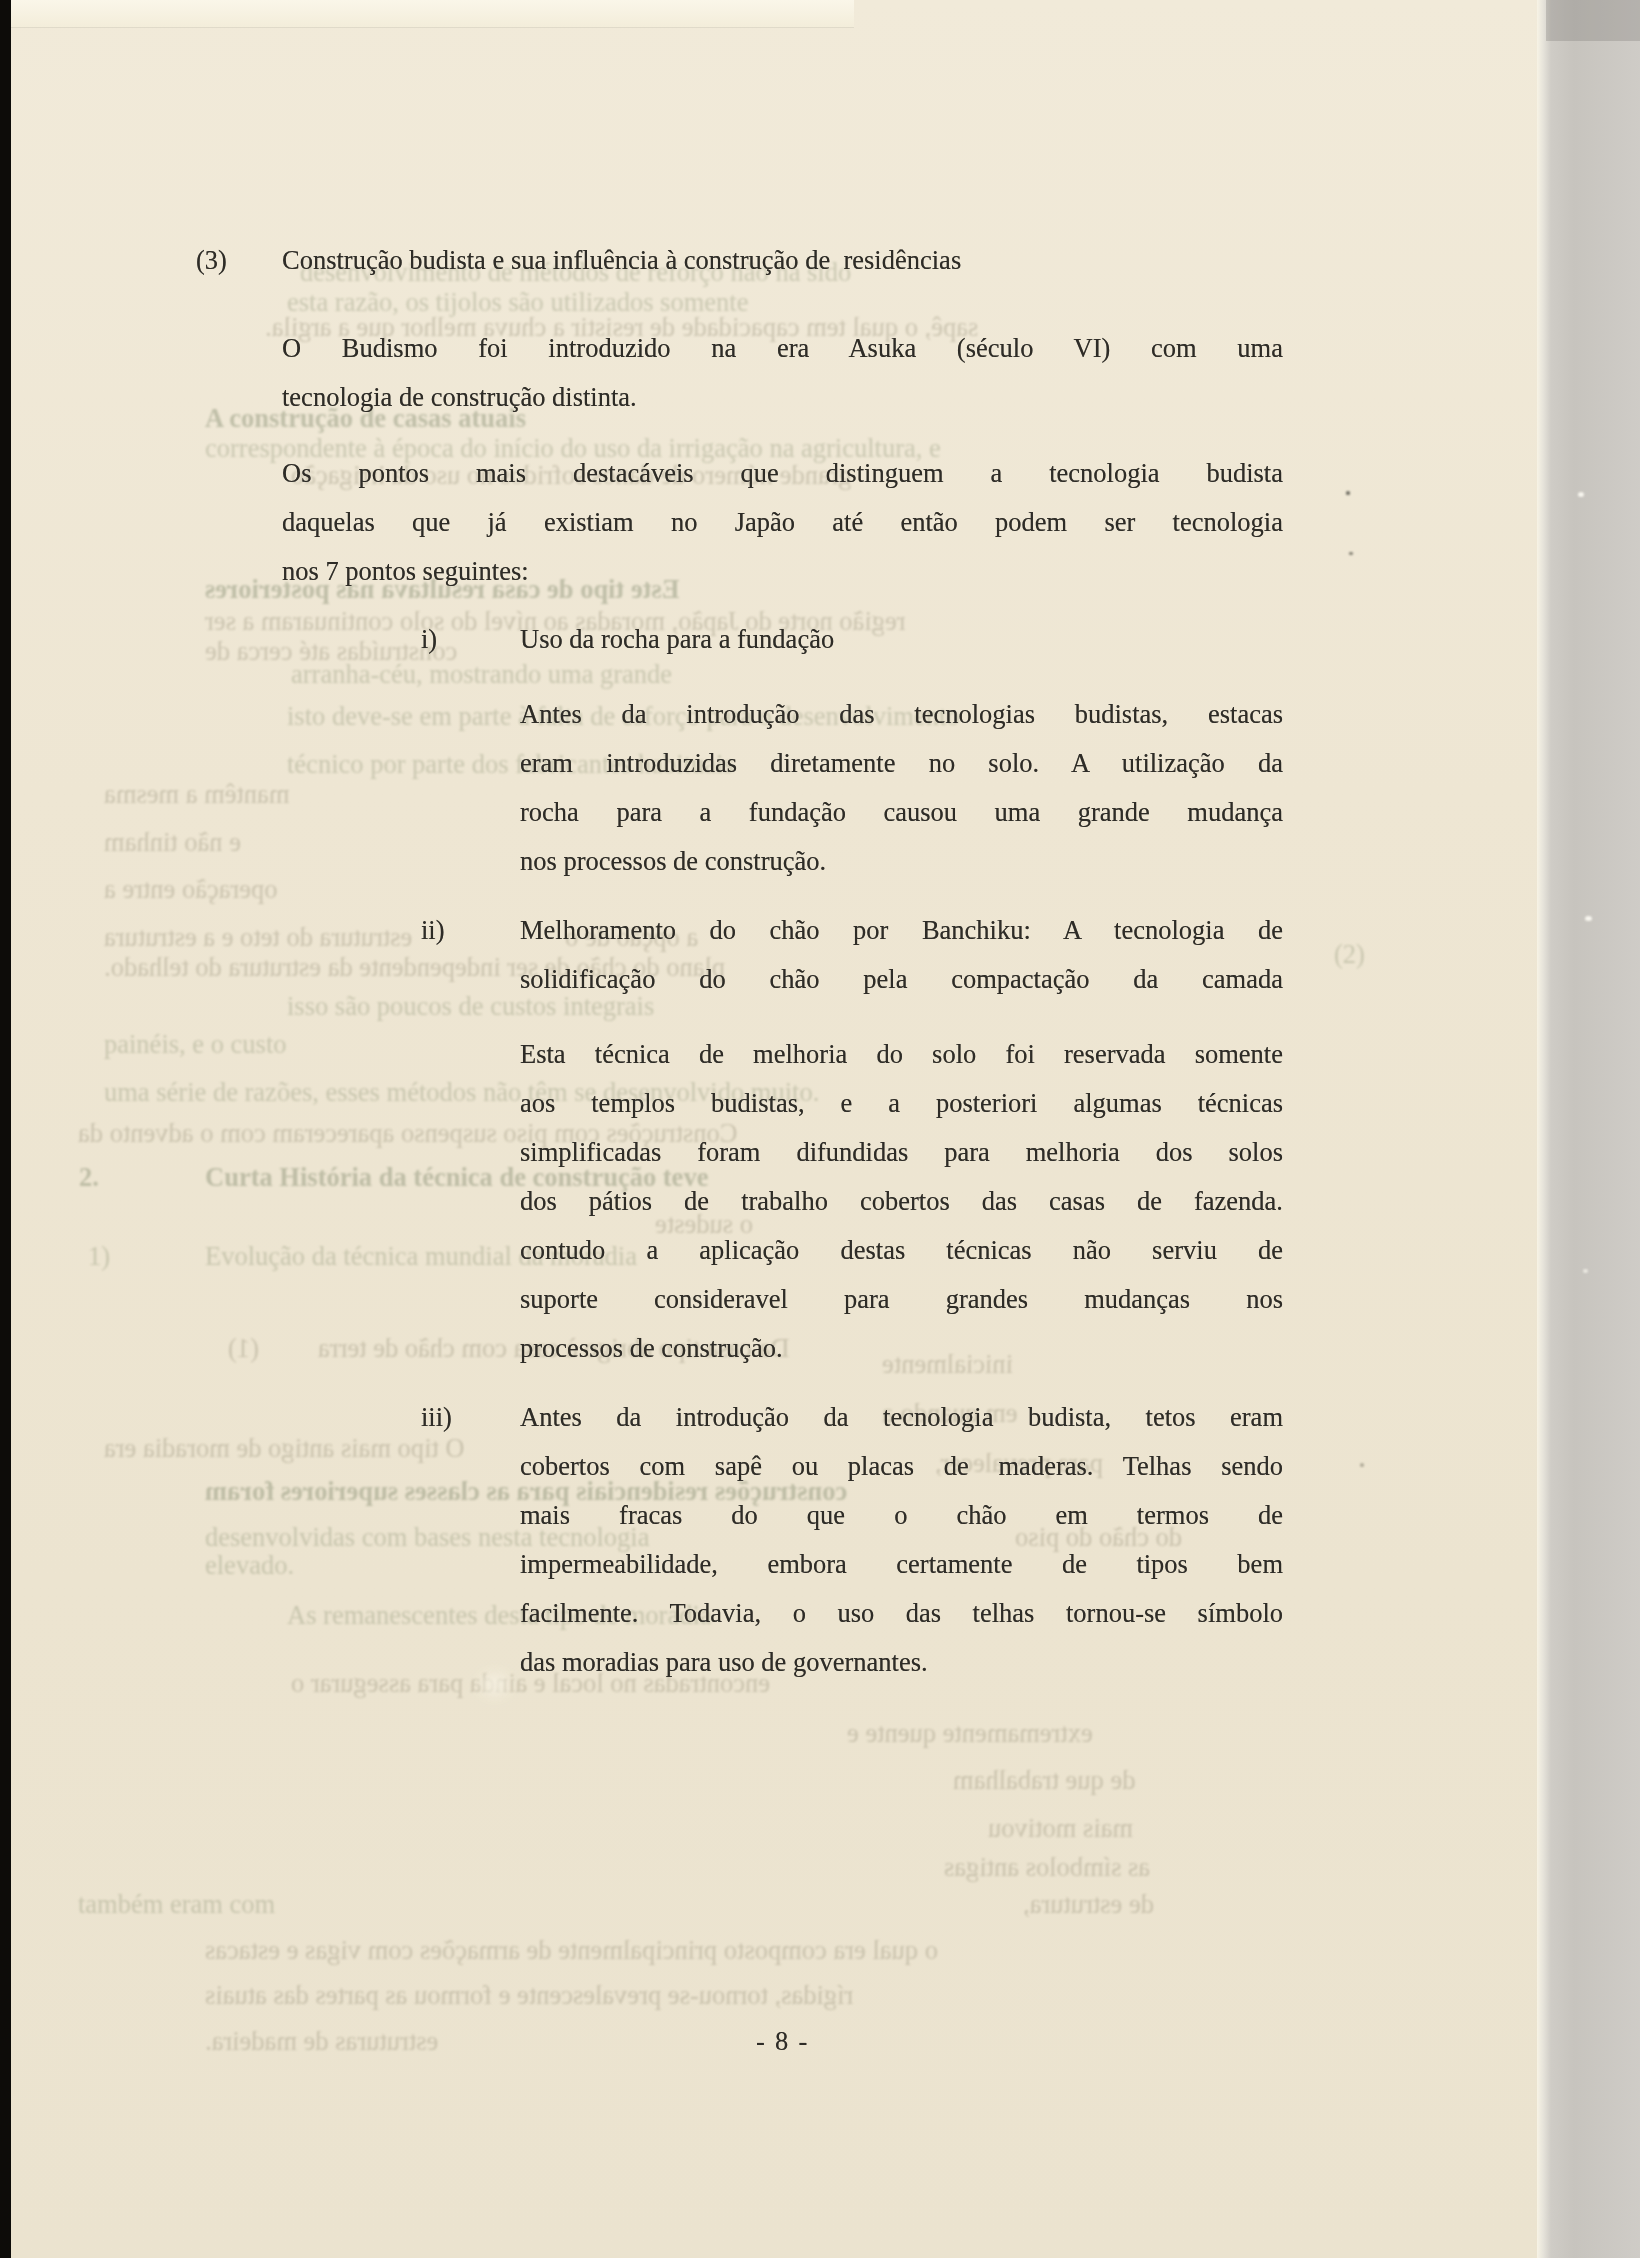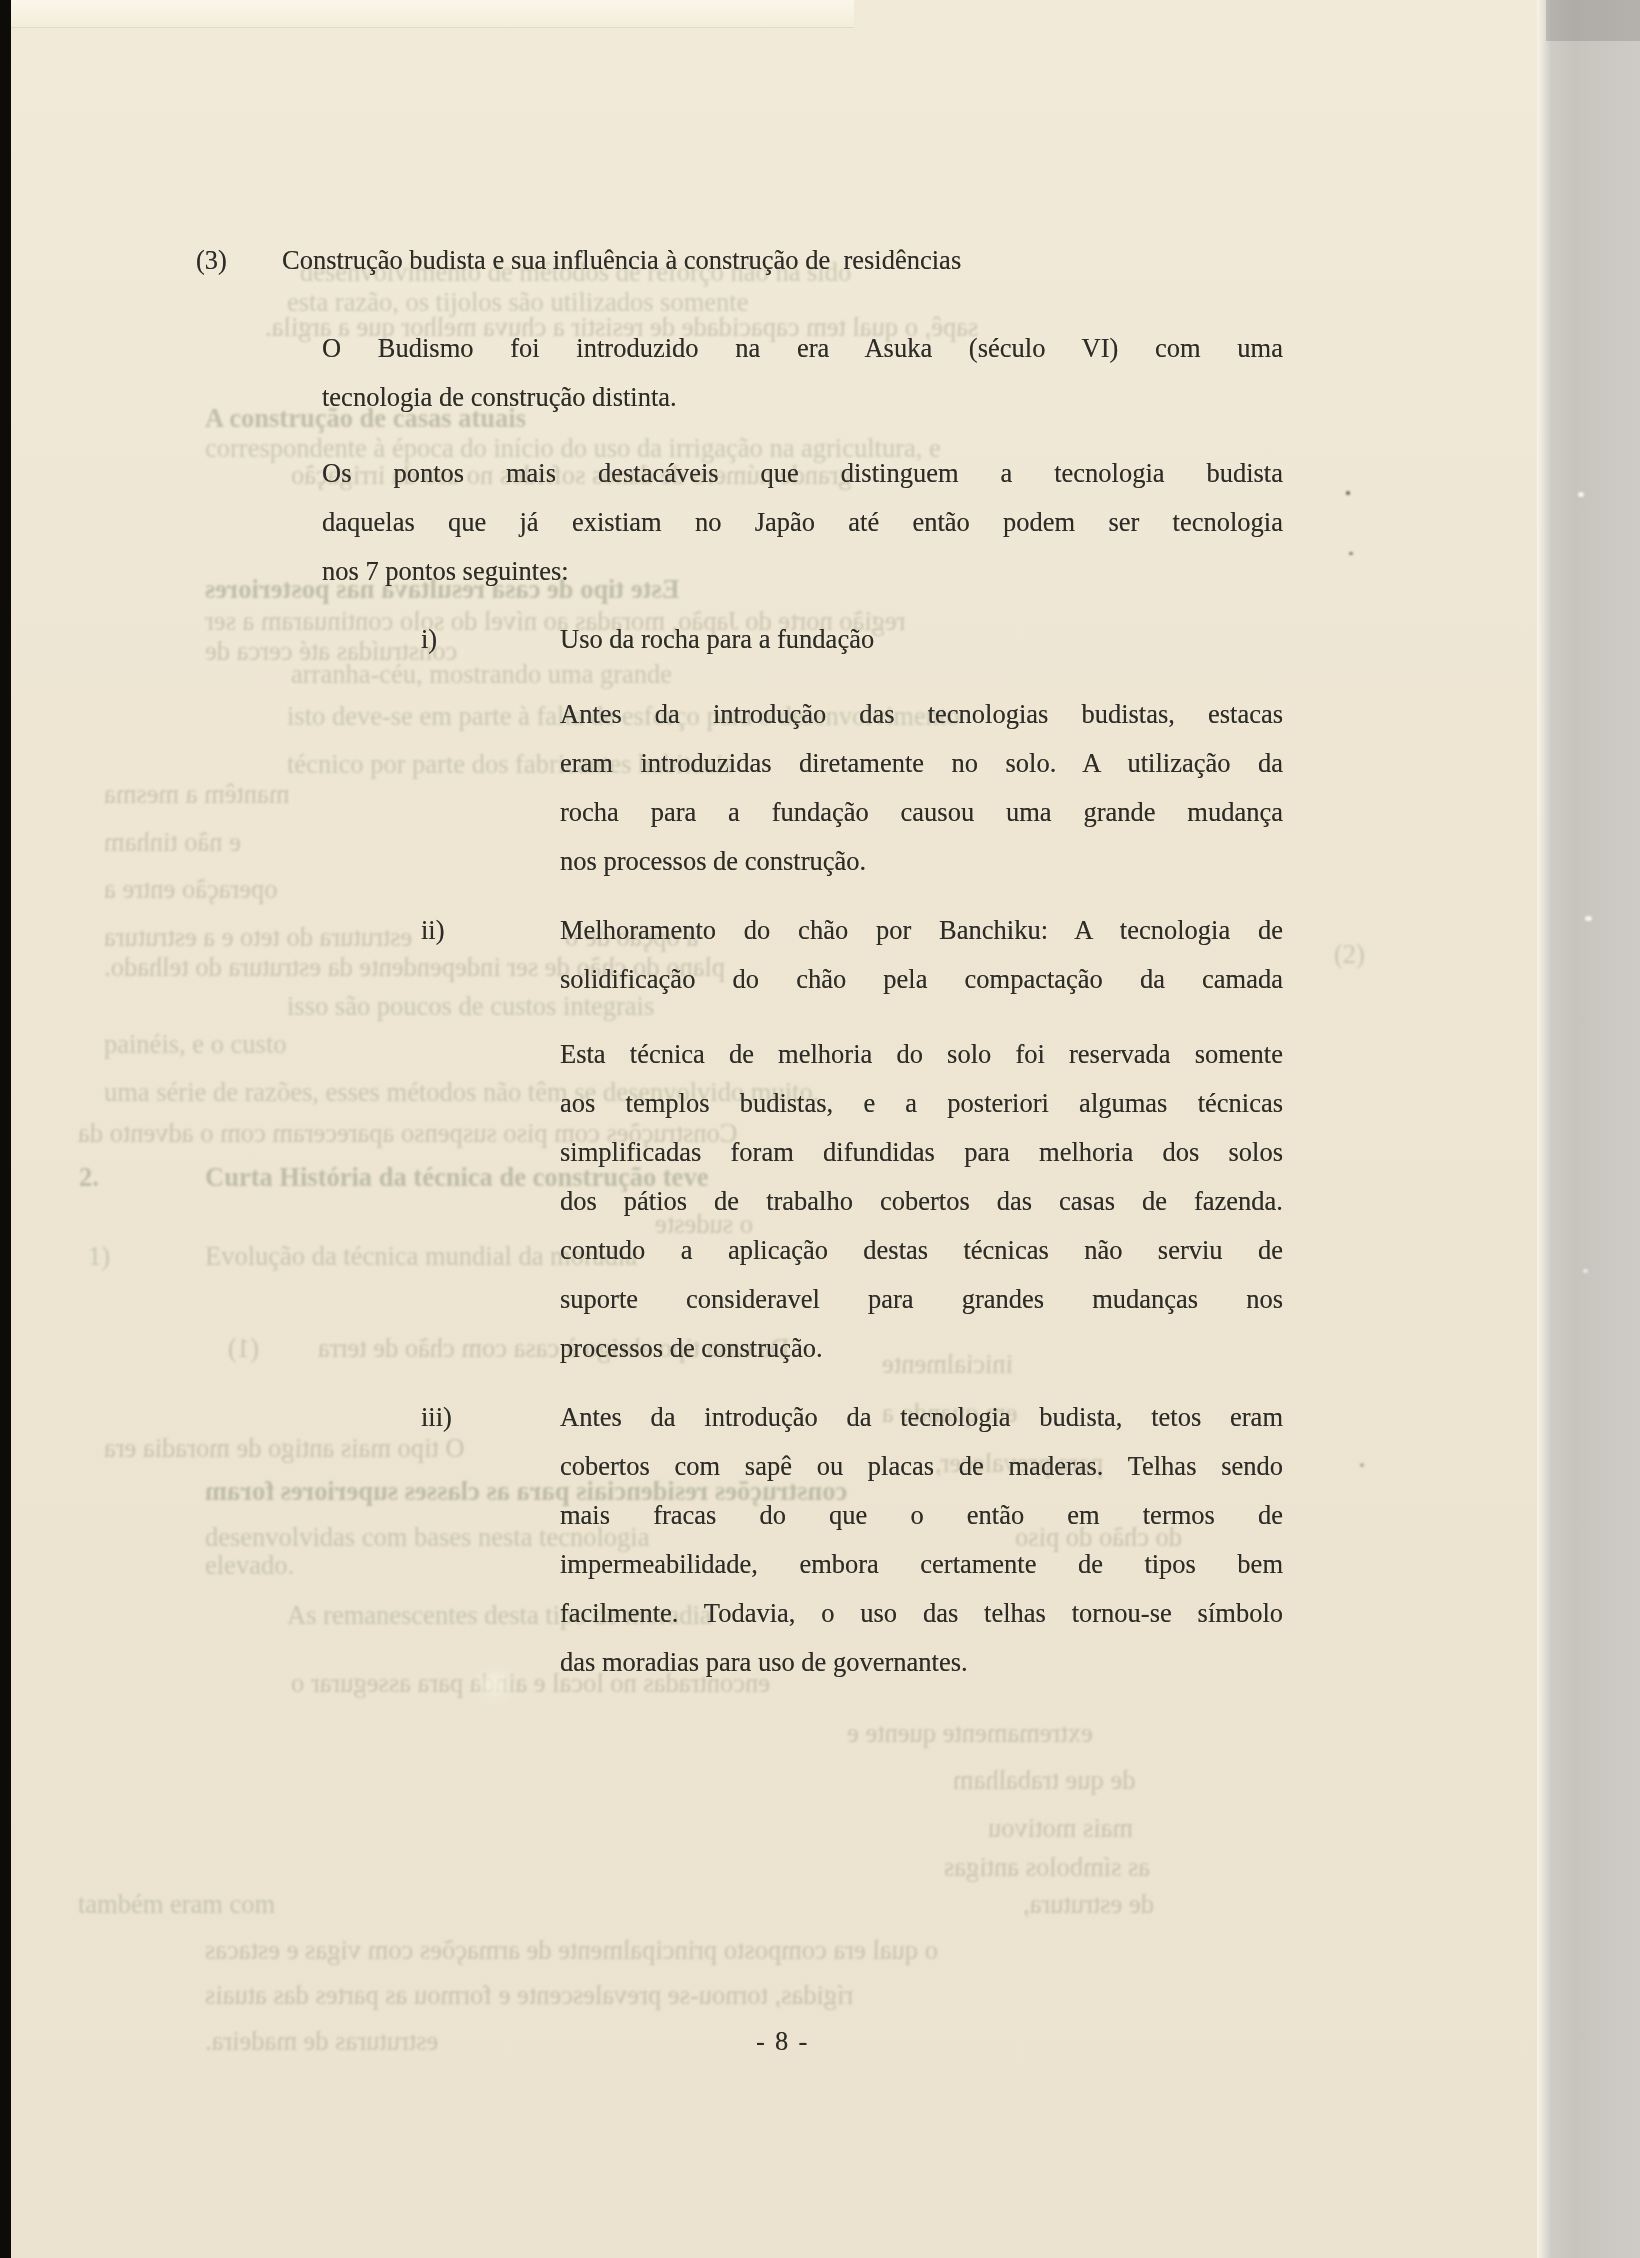--- a/index.html
+++ b/index.html
@@ -40,21 +40,21 @@
     color:rgba(118,128,96,0.30); filter:blur(1.1px);
   }
   .ghost.mir { transform:scaleX(-1); color:rgba(133,128,102,0.33); }
   .ghost.gb  { font-weight:bold; color:rgba(108,120,90,0.36); }
   
   .content {
     position:absolute; left:282px; top:236px; width:1001px; z-index:2;
     color:#2e2c27; font-size:26.5px; line-height:49px;
     text-shadow:0 0 0.5px rgba(46,44,39,0.55);
   }
-  .line { text-align:justify; text-align-last:justify; height:49px; overflow:hidden;margin-left:40px; }
+  .line { text-align:justify; text-align-last:justify; height:49px; overflow:hidden; }
   .line.last { text-align-last:left; }
   .sec-head { position:relative; margin-bottom:39px; }
   .marker { position:absolute; left:-86px; top:0; }
   .sec-title { white-space:pre-wrap;text-align:center; }
   .para-1 { margin-bottom:26.5px; }
   .para-2 { margin-bottom:19.4px; }
   .item { position:relative; margin-left:238px; width:763px; }
   .item .marker { left:-99px; }
   .item-head { margin-bottom:26.5px; }
   .item-body { margin-bottom:19.4px; }
@@ -168,21 +168,21 @@
           <div class="line">suporte consideravel para grandes mudanças nos</div>
           <div class="line last">processos de construção.</div>
         </div>
     </div>
 
     <div class="item">
       <span class="marker">iii)</span>
       <div class="item-body">
           <div class="line">Antes da introdução da tecnologia budista, tetos eram</div>
           <div class="line">cobertos com sapê ou placas de maderas. Telhas sendo</div>
-          <div class="line">mais fracas do que o então em termos de</div>
+          <div class="line">mais fracas do que o chão em termos de</div>
           <div class="line">impermeabilidade, embora certamente de tipos bem</div>
           <div class="line">facilmente. Todavia, o uso das telhas tornou-se símbolo</div>
           <div class="line last">das moradias para uso de governantes.</div>
         </div>
     </div>
 
 
   </div>
 
   <div class="footer">- 8 -</div>

